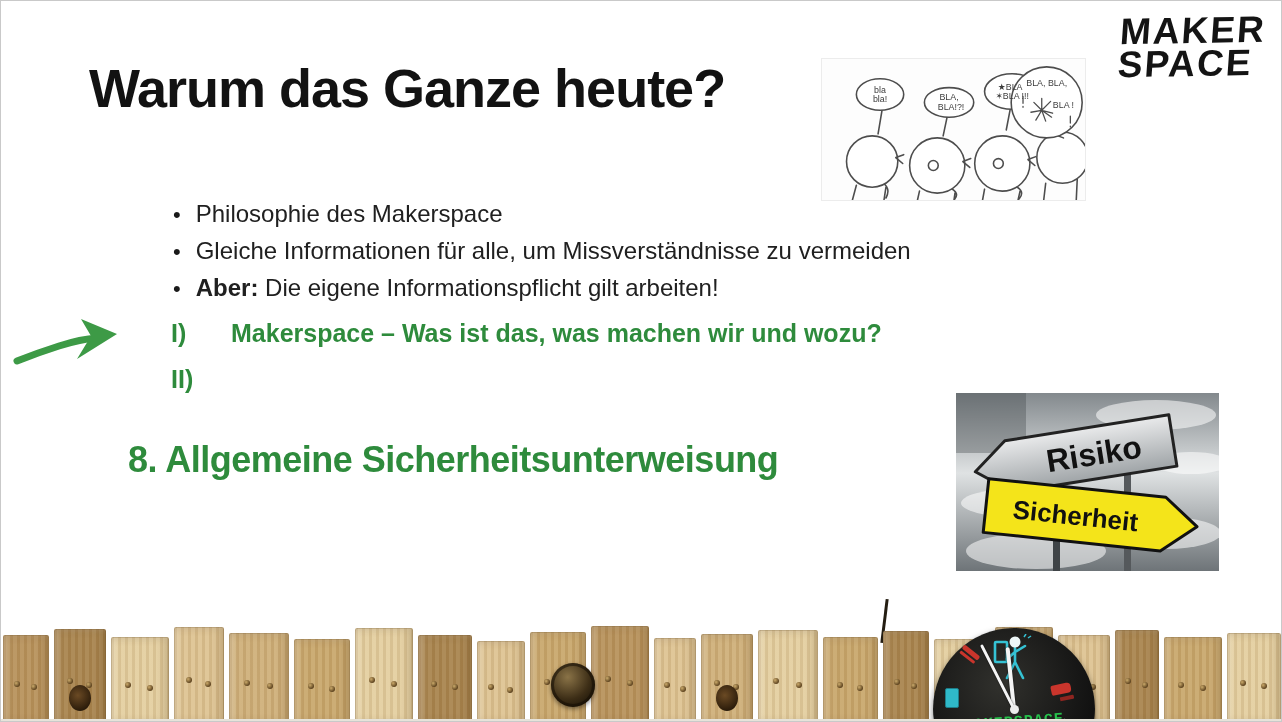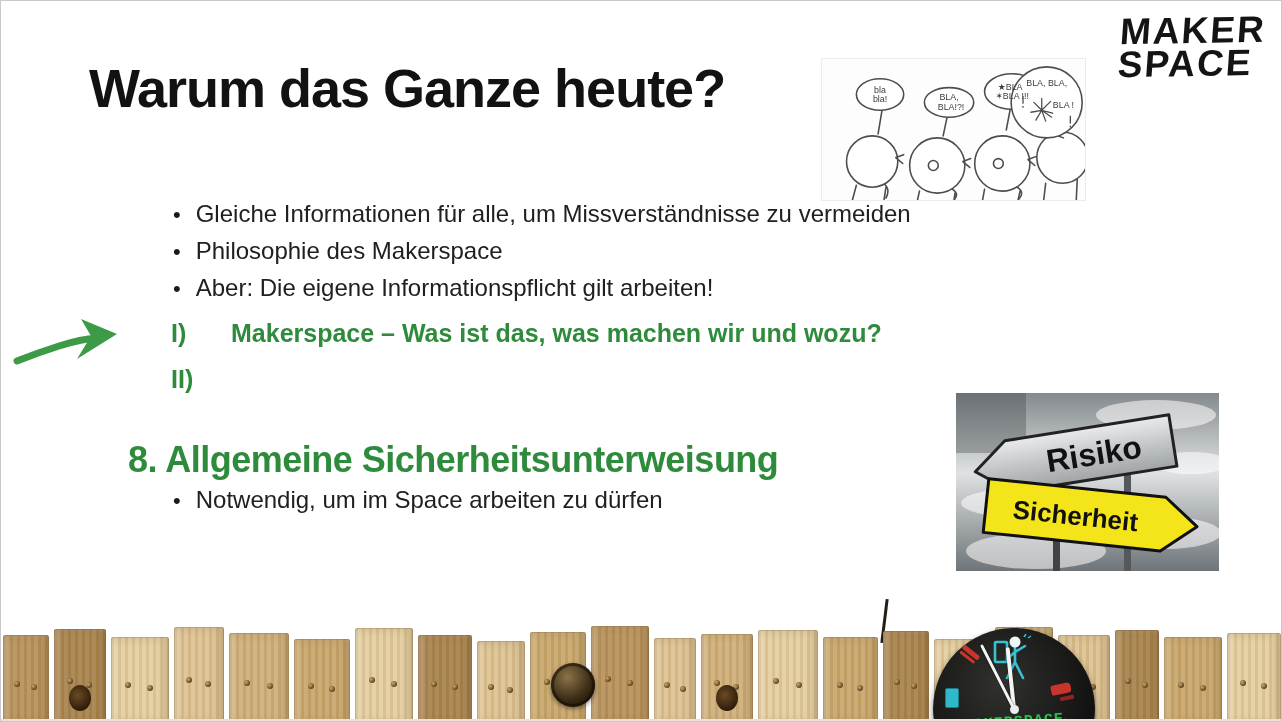--- a/index.html
+++ b/index.html
@@ -36,21 +36,21 @@
   .bullets{position:absolute;left:172px;margin:0;padding:0;list-style:none;}
   .bullets1{top:199px;}
   .bullets2{top:485px;}
   .bullets li{
     display:flex;align-items:baseline;height:37px;
     font-size:24px;color:#202020;white-space:nowrap;
   }
   .bullets li::before{
     content:"•";margin-right:15px;font-size:22px;color:#1a1a1a;flex:none;
   }
-  .bullets b{font-weight:400;margin-top:16px;}
+  .bullets b{font-weight:700;margin-top:16px;}
   
   .agenda{position:absolute;left:170px;top:318px;}
   .agenda-row{
     display:flex;height:46px;align-items:flex-start;
     font-size:25px;font-weight:700;color:#2e8b3c;white-space:nowrap;
   }
   .agenda-numeral{width:60px;flex:none;}
   
   .arrow{position:absolute;left:12px;top:314px;width:110px;height:68px;}
   
@@ -155,24 +155,24 @@
         <text x="190" y="31" text-anchor="middle">★BLA</text>
         <text x="192" y="41" text-anchor="middle">✶BLA !!!</text>
         <text x="227" y="27" text-anchor="middle">BLA, BLA,</text>
         <text x="244" y="50" text-anchor="middle">BLA !</text>
       </g>
     </svg>
   </div>
 
   <ul class="bullets bullets1">
     <li>
-        <span><b></b><span>Gleiche Informationen für alle, um Missverständnisse zu vermeiden</span></span>
+        <span><b></b><span>Philosophie des Makerspace</span></span>
       </li>
     <li>
-        <span><b></b><span>Philosophie des Makerspace</span></span>
+        <span><b></b><span>Gleiche Informationen für alle, um Missverständnisse zu vermeiden</span></span>
       </li>
     <li>
         <span><b>Aber:</b><span> Die eigene Informationspflicht gilt arbeiten!</span></span>
       </li>
   </ul>
 
   <svg class="arrow" viewBox="0 0 110 68">
     <path d="M4,46 Q24,38 46,31 T84,23" fill="none" stroke="#3d9a46" stroke-width="7" stroke-linecap="round"></path>
     <polygon points="104,19 68,4 78,21 64,44" fill="#3d9a46"></polygon>
   </svg>
@@ -182,23 +182,20 @@
       <span class="agenda-numeral">I)</span>
       <span>Makerspace – Was ist das, was machen wir und wozu?</span>
     </div>
     <div class="agenda-row">
       <span class="agenda-numeral">II)</span>
     </div>
   </div>
 
   <h2 class="sec-heading sec2-heading">8. Allgemeine Sicherheitsunterweisung</h2>
   <ul class="bullets bullets2">
-    <li>
-        <span><b></b><span>Notwendig, um im Space arbeiten zu dürfen</span></span>
-      </li>
   </ul>
 
   <div class="signpic">
     <svg viewBox="0 0 263 178">
       <defs>
         <linearGradient id="sky" x1="0" y1="0" x2="0" y2="1">
           <stop offset="0" stop-color="#83898d"></stop>
           <stop offset="0.45" stop-color="#dfe2e3"></stop>
           <stop offset="1" stop-color="#6e7478"></stop>
         </linearGradient>

